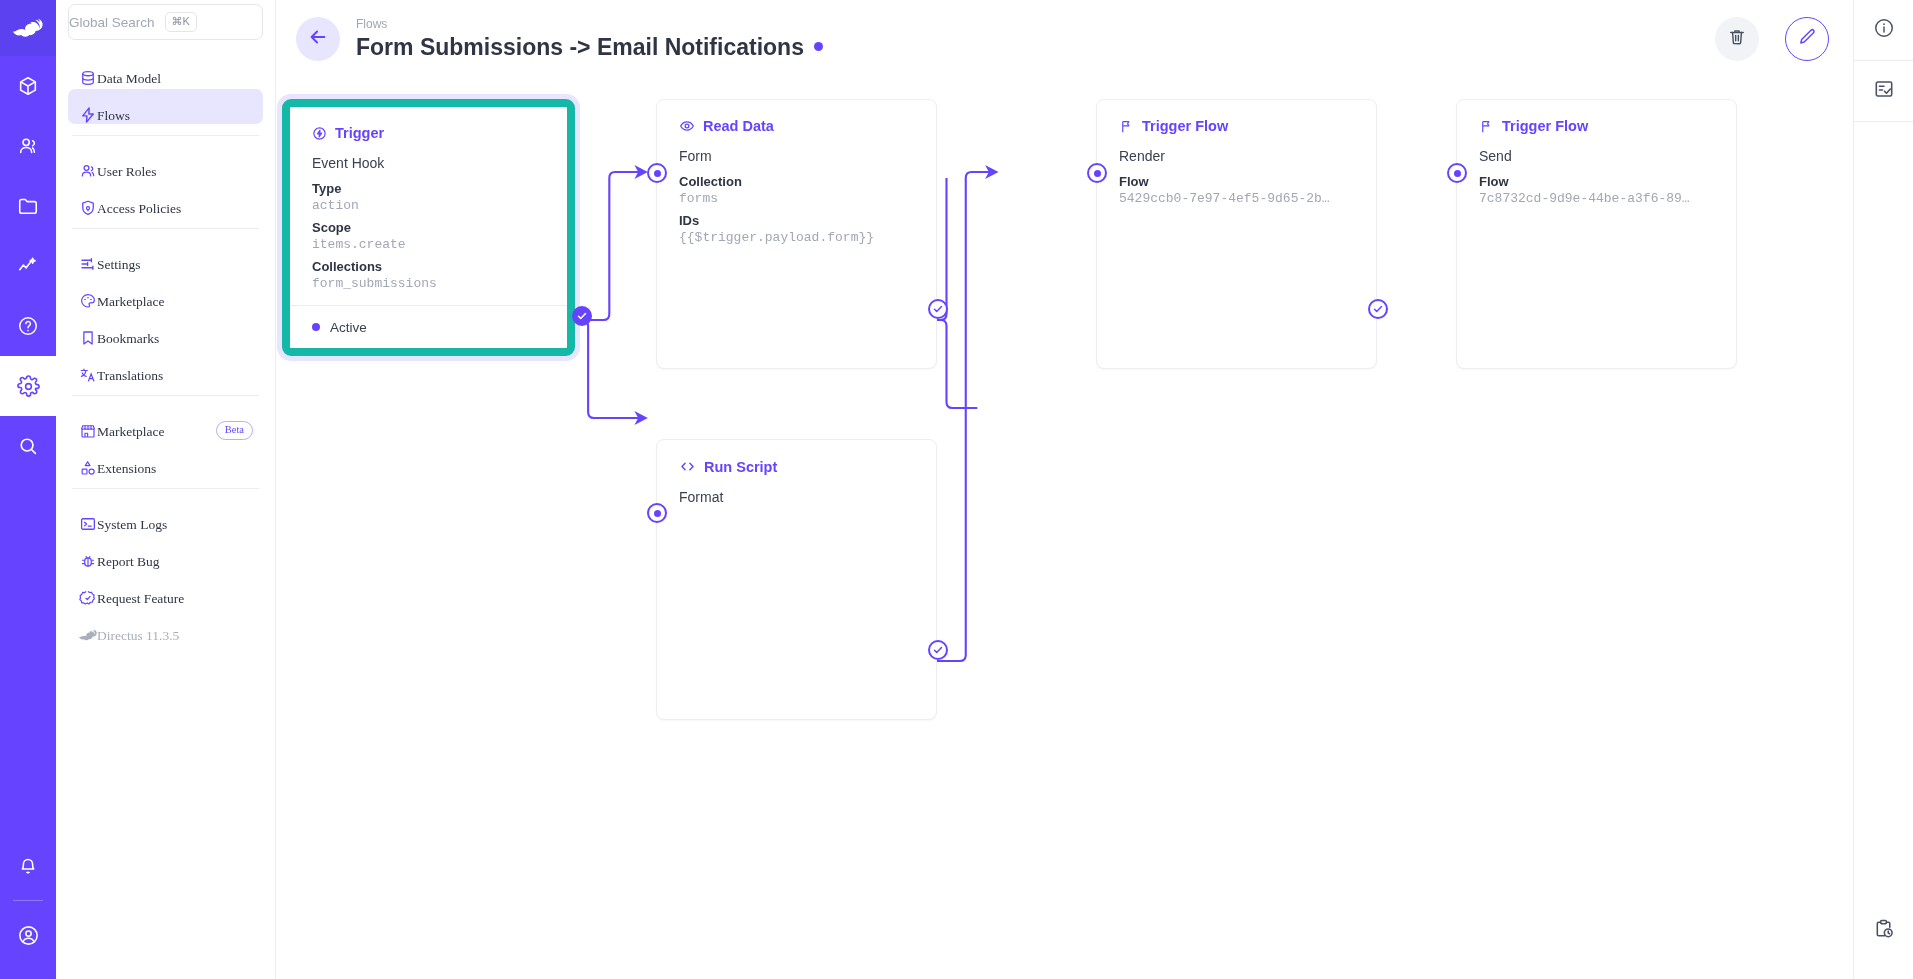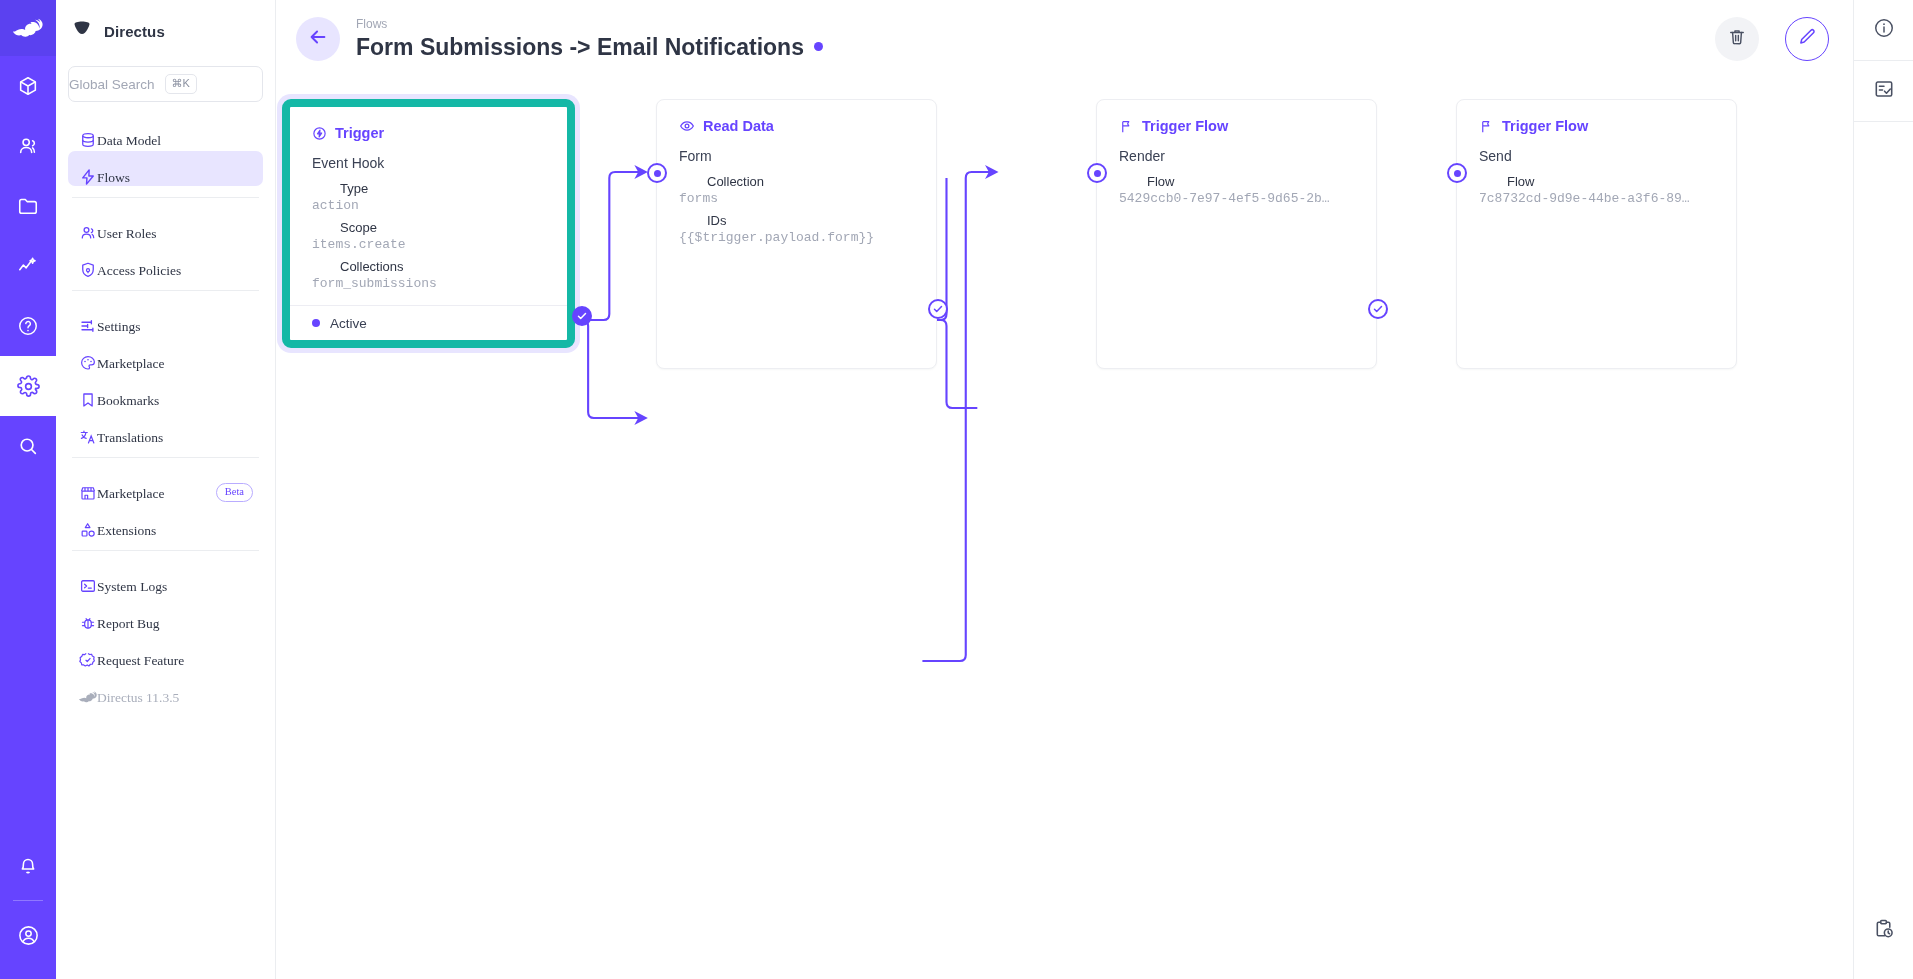--- a/index.html
+++ b/index.html
@@ -127,37 +127,37 @@
     box-shadow: 0 1px 2px rgba(38,50,56,0.04);
   }
   .node .node-inner { padding: 18px 20px 0 22px; }
   .node-head {
     display: flex; align-items: center; gap: 8px;
     color: #6644ff; font-size: 14.5px; font-weight: 700;
     margin-bottom: 14px;
   }
   .node-head .ico { display: flex; align-items: center; }
   .node-sub { font-size: 14px; color: #3a4154; margin-bottom: 10px; }
-  .field-label { font-size: 13px; font-weight: 400; color: #2f3545; margin-top: 7px; margin-left: 28px; }
+  .field-label { font-size: 13px; font-weight: 700; color: #2f3545; margin-top: 7px; }
   .field-value {
     font-family: "Liberation Mono", monospace;
     font-size: 13px; color: #a2a7b5; margin-top: 2px;
     white-space: nowrap; overflow: hidden; text-overflow: ellipsis;
   }
 
   
   .node.trigger {
     border: 8px solid #14b8a6;
     box-shadow: 0 0 0 5px #e8e5ff;
     border-radius: 9px;
   }
   .trigger-footer {
     border-top: 1px solid #ededf3;
     margin-top: 14px;
-    height: 35px; display: flex; align-items: center; gap: 10px;
+    height: 43px; display: flex; align-items: center; gap: 10px;
     padding: 0 22px; font-size: 13.5px; color: #3a4154;
   }
   .status-dot { width: 8px; height: 8px; border-radius: 50%; background: #6644ff; }
 
   
   .port {
     position: absolute; width: 20px; height: 20px; border-radius: 50%;
     display: flex; align-items: center; justify-content: center;
     background: #ffffff; border: 2px solid #6644ff; color: #6644ff;
     z-index: 5;
@@ -267,28 +267,20 @@
         <circle cx="12" cy="12" r="9"></circle>
           <circle cx="12" cy="10" r="2.8"></circle>
           <path d="M6.2 18.6a6.3 6.3 0 0111.6 0"></path>
       </svg>
     </span>
   </div>
 </div>
 
 <div class="nav-sidebar">
 
-  <div class="nav-brand">
-    <span>
-      <svg width="20" height="20" viewBox="0 0 24 24" fill="#2f3545">
-        <path d="M12 3c5 0 9 1.3 9 3s-4 12-9 12-9-10.3-9-12 4-3 9-3z"></path>
-      </svg>
-    </span>
-    <span class="nav-brand-title">Directus</span>
-  </div>
 
   <div class="search-box">
     <span class="search-placeholder">Global Search</span>
     <span class="search-kbd">⌘K</span>
   </div>
 
   <div class="nav-item">
     <span class="ico">
       <svg width="18" height="18" viewBox="0 0 24 24" fill="none" stroke="currentColor" stroke-width="1.7">
         <ellipse cx="12" cy="6.2" rx="7" ry="2.8"></ellipse>
@@ -544,20 +536,39 @@
         <div class="field-value">{{$trigger.payload.form}}</div>
       </div>
       <div class="port in-dot" style="left:-10px; top:63px;"></div>
       <div class="port" style="left:271px; top:199px;">
         <svg width="12" height="12" viewBox="0 0 24 24" fill="none" stroke="currentColor" stroke-width="3" stroke-linecap="round" stroke-linejoin="round">
             <path d="M5 12.6l4.4 4.4L19 7"></path>
           </svg>
       </div>
     </div>
 
+    <div class="node" style="left:380px; top:362px; width:281px; height:281px;">
+      <div class="node-inner">
+        <div class="node-head">
+          <span class="ico">
+            <svg width="17" height="17" viewBox="0 0 24 24" fill="none" stroke="currentColor" stroke-width="2" stroke-linecap="round" stroke-linejoin="round">
+              <path d="M8.6 7.5L4.2 12l4.4 4.5M15.4 7.5L19.8 12l-4.4 4.5"></path>
+            </svg>
+          </span>
+          <span>Run Script</span>
+        </div>
+        <div class="node-sub">Format</div>
+      </div>
+      <div class="port in-dot" style="left:-10px; top:63px;"></div>
+      <div class="port" style="left:271px; top:200px;">
+        <svg width="12" height="12" viewBox="0 0 24 24" fill="none" stroke="currentColor" stroke-width="3" stroke-linecap="round" stroke-linejoin="round">
+            <path d="M5 12.6l4.4 4.4L19 7"></path>
+          </svg>
+      </div>
+    </div>
 
     <div class="node" style="left:820px; top:22px; width:281px; height:270px;">
       <div class="node-inner">
         <div class="node-head">
           <span class="ico">
             <svg width="15" height="15" viewBox="0 0 24 24" fill="none" stroke="currentColor" stroke-width="1.9" stroke-linejoin="round">
               <path d="M6 21V4.2M6 4.2h9.6l-1.8 3.4 1.8 3.4H6"></path>
             </svg>
           </span>
           <span>Trigger Flow</span>

